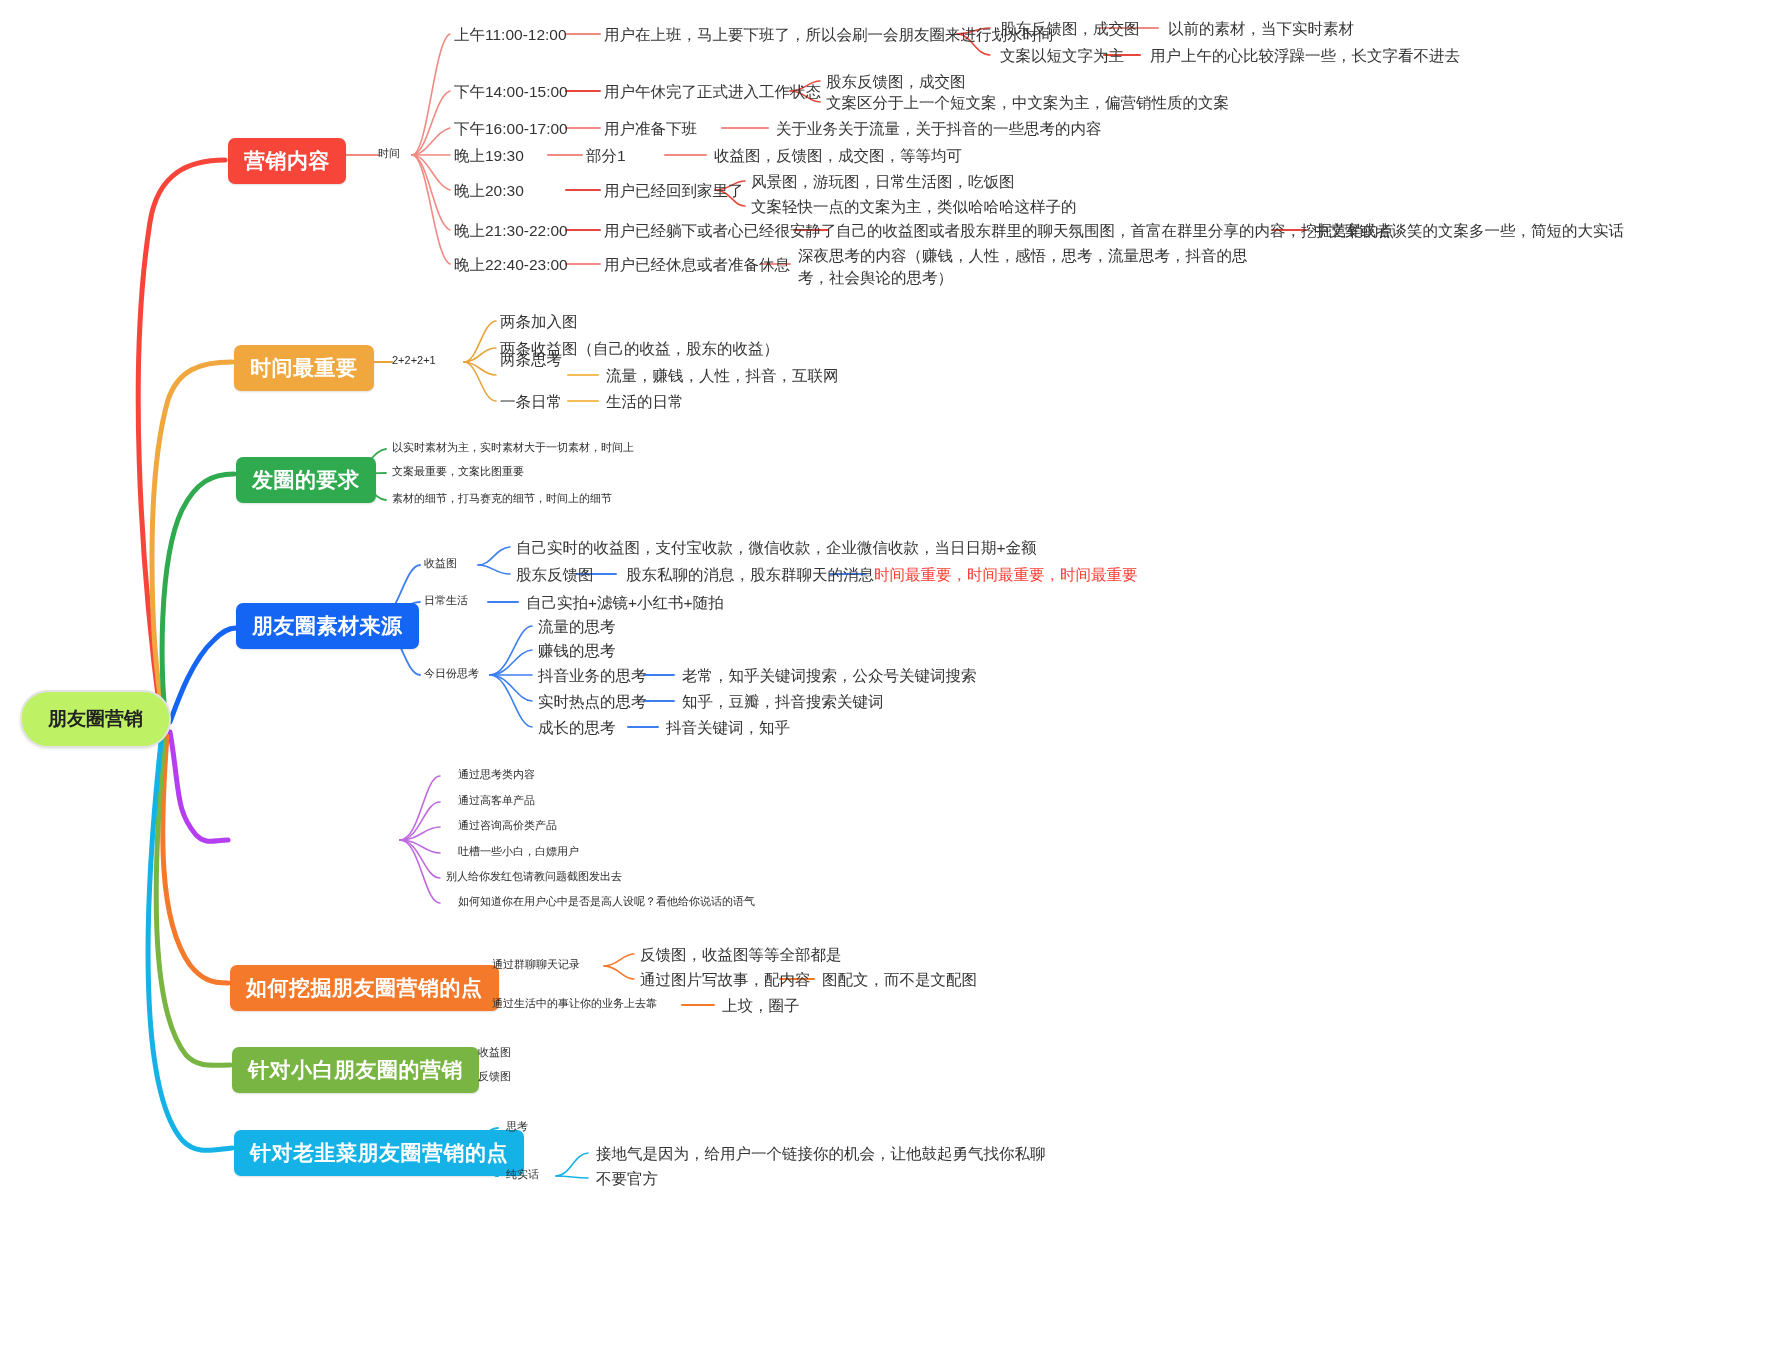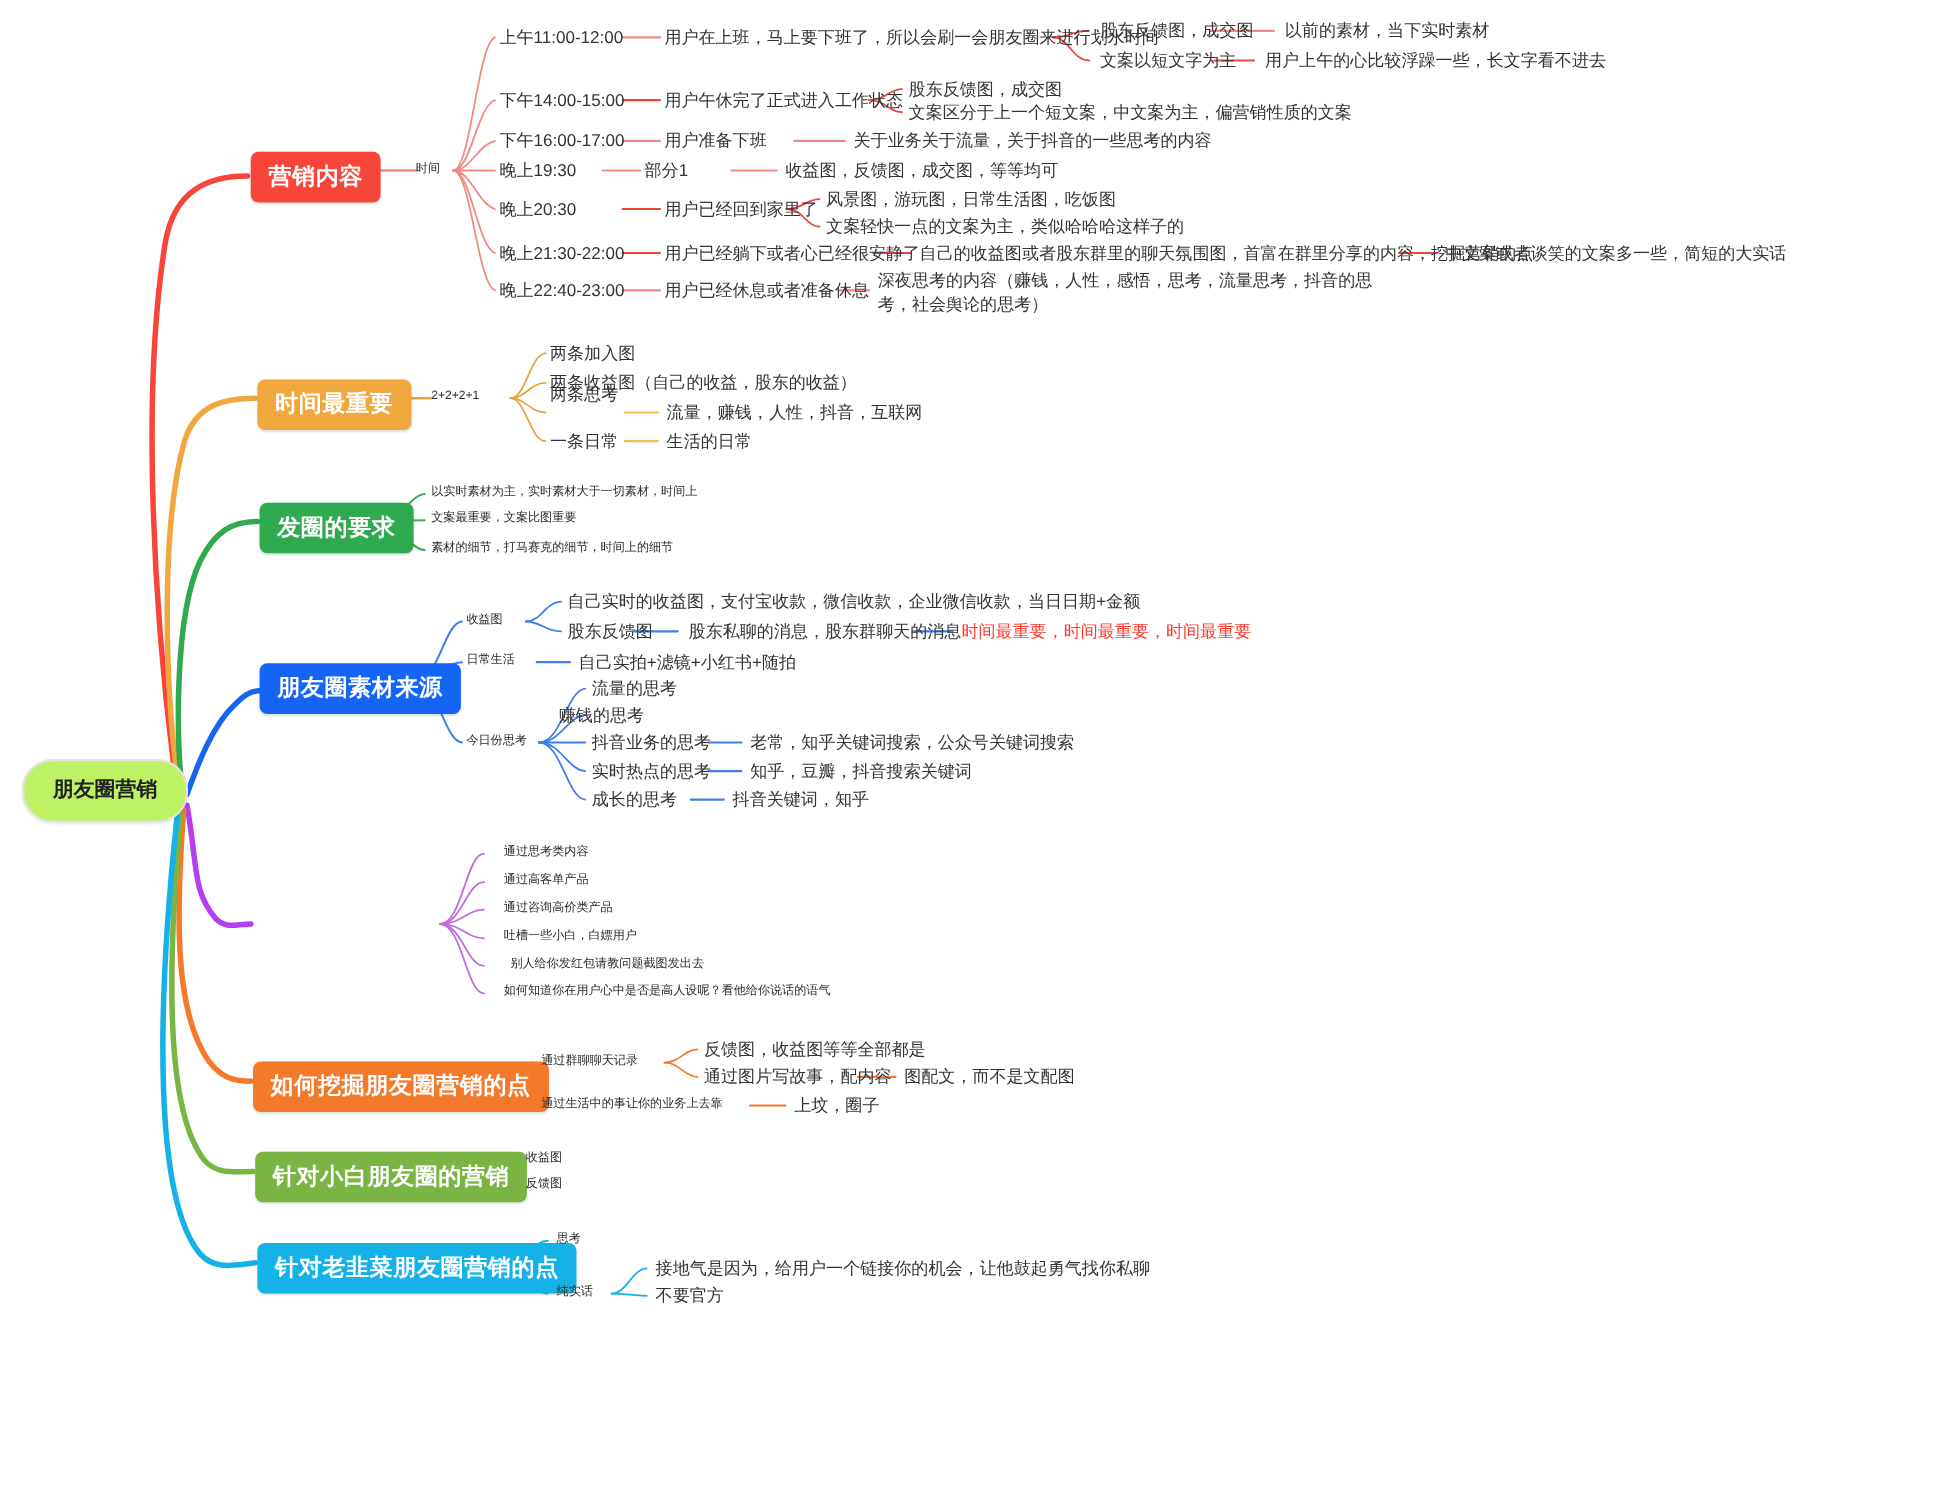--- a/index.html
+++ b/index.html
@@ -230,33 +230,33 @@
   <div class="node t l3" style="left:516px; top:538px;">自己实时的收益图，支付宝收款，微信收款，企业微信收款，当日日期+金额</div>
   <div class="node t l3" style="left:516px; top:565px;">股东反馈图</div>
   <div class="node t l4" style="left:626px; top:565px;">股东私聊的消息，股东群聊天的消息</div>
   <div class="node t red" style="left:874px; top:565px;">时间最重要，时间最重要，时间最重要</div>
 
   <div class="node t l2" style="left:424px; top:593px;">日常生活</div>
   <div class="node t l3" style="left:526px; top:593px;">自己实拍+滤镜+小红书+随拍</div>
 
   <div class="node t l2" style="left:424px; top:666px;">今日份思考</div>
   <div class="node t l3" style="left:538px; top:617px;">流量的思考</div>
-  <div class="node t l3" style="left:508px; top:641px;">赚钱的思考</div>
+  <div class="node t l3" style="left:538px; top:641px;">赚钱的思考</div>
   <div class="node t l3" style="left:538px; top:666px;">抖音业务的思考</div>
   <div class="node t l4" style="left:682px; top:666px;">老常，知乎关键词搜索，公众号关键词搜索</div>
   <div class="node t l3" style="left:538px; top:692px;">实时热点的思考</div>
   <div class="node t l4" style="left:682px; top:692px;">知乎，豆瓣，抖音搜索关键词</div>
   <div class="node t l3" style="left:538px; top:718px;">成长的思考</div>
   <div class="node t l4" style="left:666px; top:718px;">抖音关键词，知乎</div>
 
   <div class="node t l2" style="left:458px; top:767px;">通过思考类内容</div>
   <div class="node t l2" style="left:458px; top:793px;">通过高客单产品</div>
   <div class="node t l2" style="left:458px; top:818px;">通过咨询高价类产品</div>
   <div class="node t l2" style="left:458px; top:844px;">吐槽一些小白，白嫖用户</div>
-  <div class="node t l2" style="left:464px; top:869px;text-align:right;">别人给你发红包请教问题截图发出去</div>
+  <div class="node t l2" style="left:446px; top:869px;text-align:right;">别人给你发红包请教问题截图发出去</div>
   <div class="node t l2" style="left:458px; top:894px;">如何知道你在用户心中是否是高人设呢？看他给你说话的语气</div>
 
   <div class="node cat" style="left:230px; top:965px; background:#f4792b;">如何挖掘朋友圈营销的点</div>
   <div class="node t l2" style="left:492px; top:957px;">通过群聊聊天记录</div>
   <div class="node t l3" style="left:640px; top:945px;">反馈图，收益图等等全部都是</div>
   <div class="node t l3" style="left:640px; top:970px;">通过图片写故事，配内容</div>
   <div class="node t l4" style="left:822px; top:970px;">图配文，而不是文配图</div>
   <div class="node t l2" style="left:492px; top:996px;">通过生活中的事让你的业务上去靠</div>
   <div class="node t l3" style="left:722px; top:996px;">上坟，圈子</div>
 

